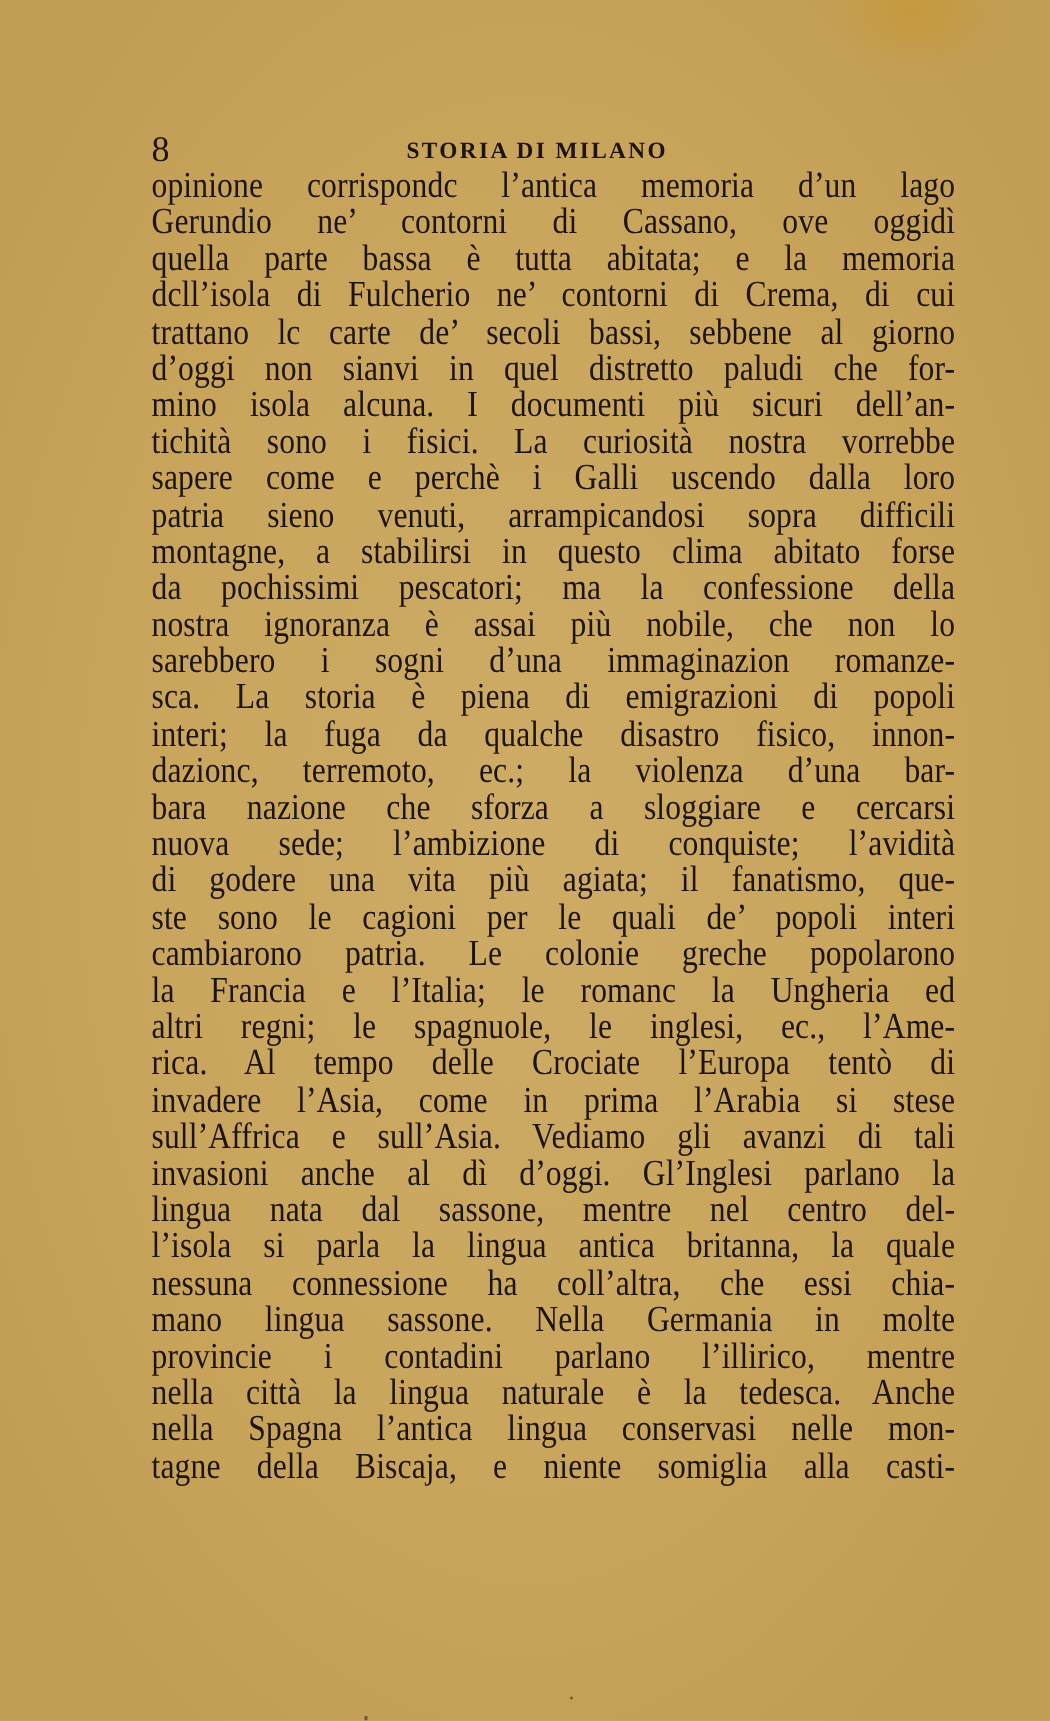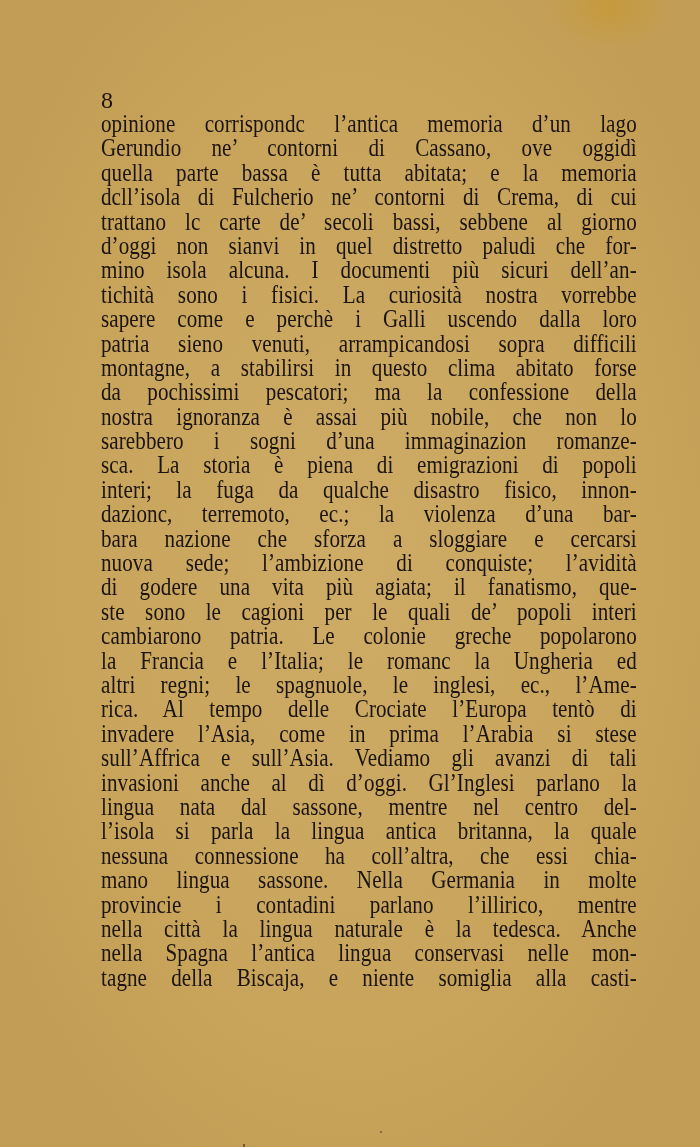--- a/index.html
+++ b/index.html
@@ -86,20 +86,21 @@
       background: #3a2a18;
       opacity: 0.6;
     }
   </style>
 </head>
 <body>
 
 <div class="page">
   <div class="running-head">
     <span class="page-number">8</span>
+    <span class="running-title">STORIA DI MILANO</span>
   </div>
   <div class="body-text" id="body-text">
       <span class="line">opinione corrispondc l’antica memoria d’un lago</span>
       <span class="line">Gerundio ne’ contorni di Cassano, ove oggidì</span>
       <span class="line">quella parte bassa è tutta abitata; e la memoria</span>
       <span class="line">dcll’isola di Fulcherio ne’ contorni di Crema, di cui</span>
       <span class="line">trattano lc carte de’ secoli bassi, sebbene al giorno</span>
       <span class="line">d’oggi non sianvi in quel distretto paludi che for-</span>
       <span class="line">mino isola alcuna. I documenti più sicuri dell’an-</span>
       <span class="line">tichità sono i fisici. La curiosità nostra vorrebbe</span>

